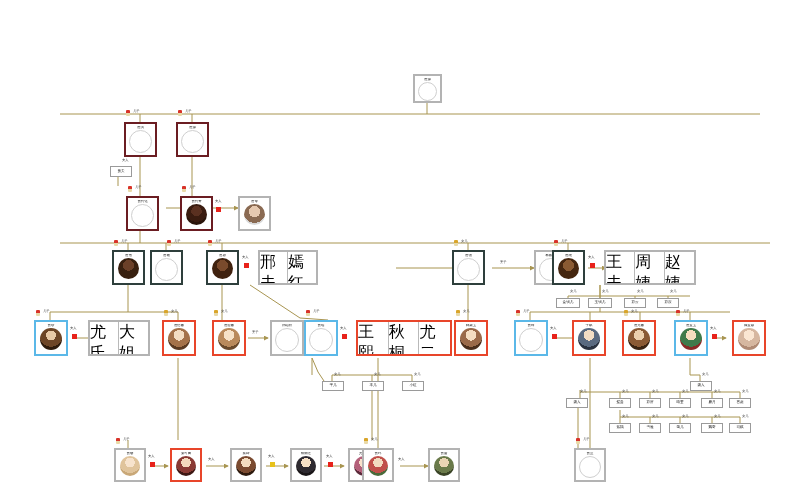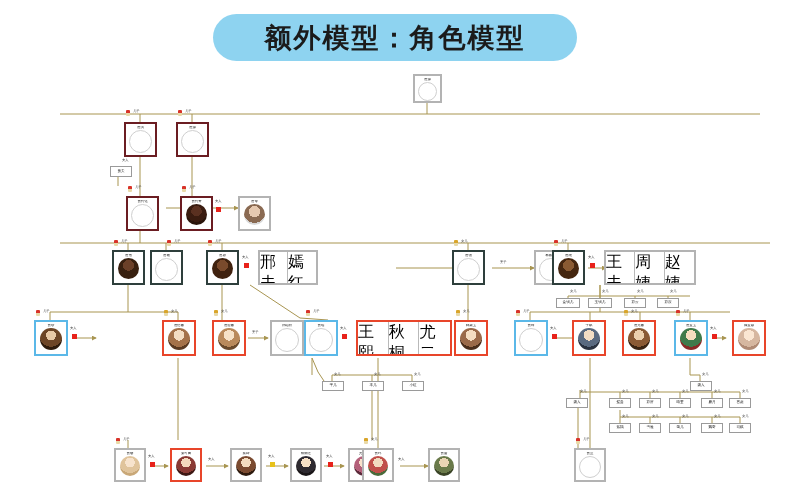--- a/index.html
+++ b/index.html
@@ -205,21 +205,20 @@
       <path d="M324 466 L344 466" marker-end="url(#ar)"></path>
       <path d="M400 466 L428 466" marker-end="url(#ar)"></path>
     </g>
     <defs>
       <marker id="ar" viewBox="0 0 6 6" refX="5" refY="3" markerWidth="5" markerHeight="5" orient="auto">
         <path d="M0 0 L6 3 L0 6 z" fill="#a89551"></path>
       </marker>
     </defs>
   </svg>
 
-  <div class="title-pill" style="left:213px;top:14px;width:364px;height:47px;">额外模型：角色模型</div>
 
   <div class="node" style="left:413px;top:74px;width:29px;height:29px;border:2px solid #b3b3b3;">
     <div class="nlabel">贾源</div>
     <div class="empty-circle" style="width:17px;height:17px;"></div>
   </div>
 
   <div class="node" style="left:124px;top:122px;width:33px;height:35px;border:2.5px solid #6b1d22;">
     <div class="nlabel">贾演</div>
     <div class="empty-circle" style="width:21px;height:21px;"></div>
   </div>
@@ -341,20 +340,30 @@
 
   <div class="node" style="left:34px;top:320px;width:34px;height:36px;border:2.5px solid #5bb8e8;">
     <div class="nlabel">贾珍</div>
     <div class="portrait" style="width:22px;height:22px;background-image:radial-gradient(circle at 50% 34%, #e8c9a6 0 27%, #6d4526 27% 62%, #2f1b0c 62% 100%);"></div>
   </div>
   <span class="marker person" style="left:36px;top:310px;"></span>
   <span class="elabel" style="left:43px;top:310px;">儿子</span>
   <span class="elabel" style="left:70px;top:327px;">夫人</span>
   <span class="sq red" style="left:72px;top:334px;"></span>
 
+  <div class="group" style="left:88px;top:320px;width:62px;height:36px;border:2px solid #b3b3b3;">
+    <div class="cell" style="width:31px;">
+      <div class="nlabel">尤氏</div>
+      <div class="empty-circle" style="width:21px;height:21px;"></div>
+    </div>
+    <div class="cell" style="width:31px;">
+      <div class="nlabel">大姐</div>
+      <div class="portrait" style="width:21px;height:21px;background-image:radial-gradient(circle at 50% 32%, #f5e0c6 0 30%, #c08a5a 30% 60%, #8a5a33 60% 100%);"></div>
+    </div>
+  </div>
 
   <div class="node" style="left:162px;top:320px;width:34px;height:36px;border:2.5px solid #e8452a;">
     <div class="nlabel">贾惜春</div>
     <div class="portrait" style="width:22px;height:22px;background-image:radial-gradient(circle at 50% 33%, #f3ddc2 0 29%, #a4724a 29% 63%, #5a3a22 63% 100%);"></div>
   </div>
   <span class="marker person-gold" style="left:164px;top:310px;"></span>
   <span class="elabel" style="left:171px;top:310px;">女儿</span>
 
   <div class="node" style="left:212px;top:320px;width:34px;height:36px;border:2.5px solid #e8452a;">
     <div class="nlabel">贾迎春</div>

